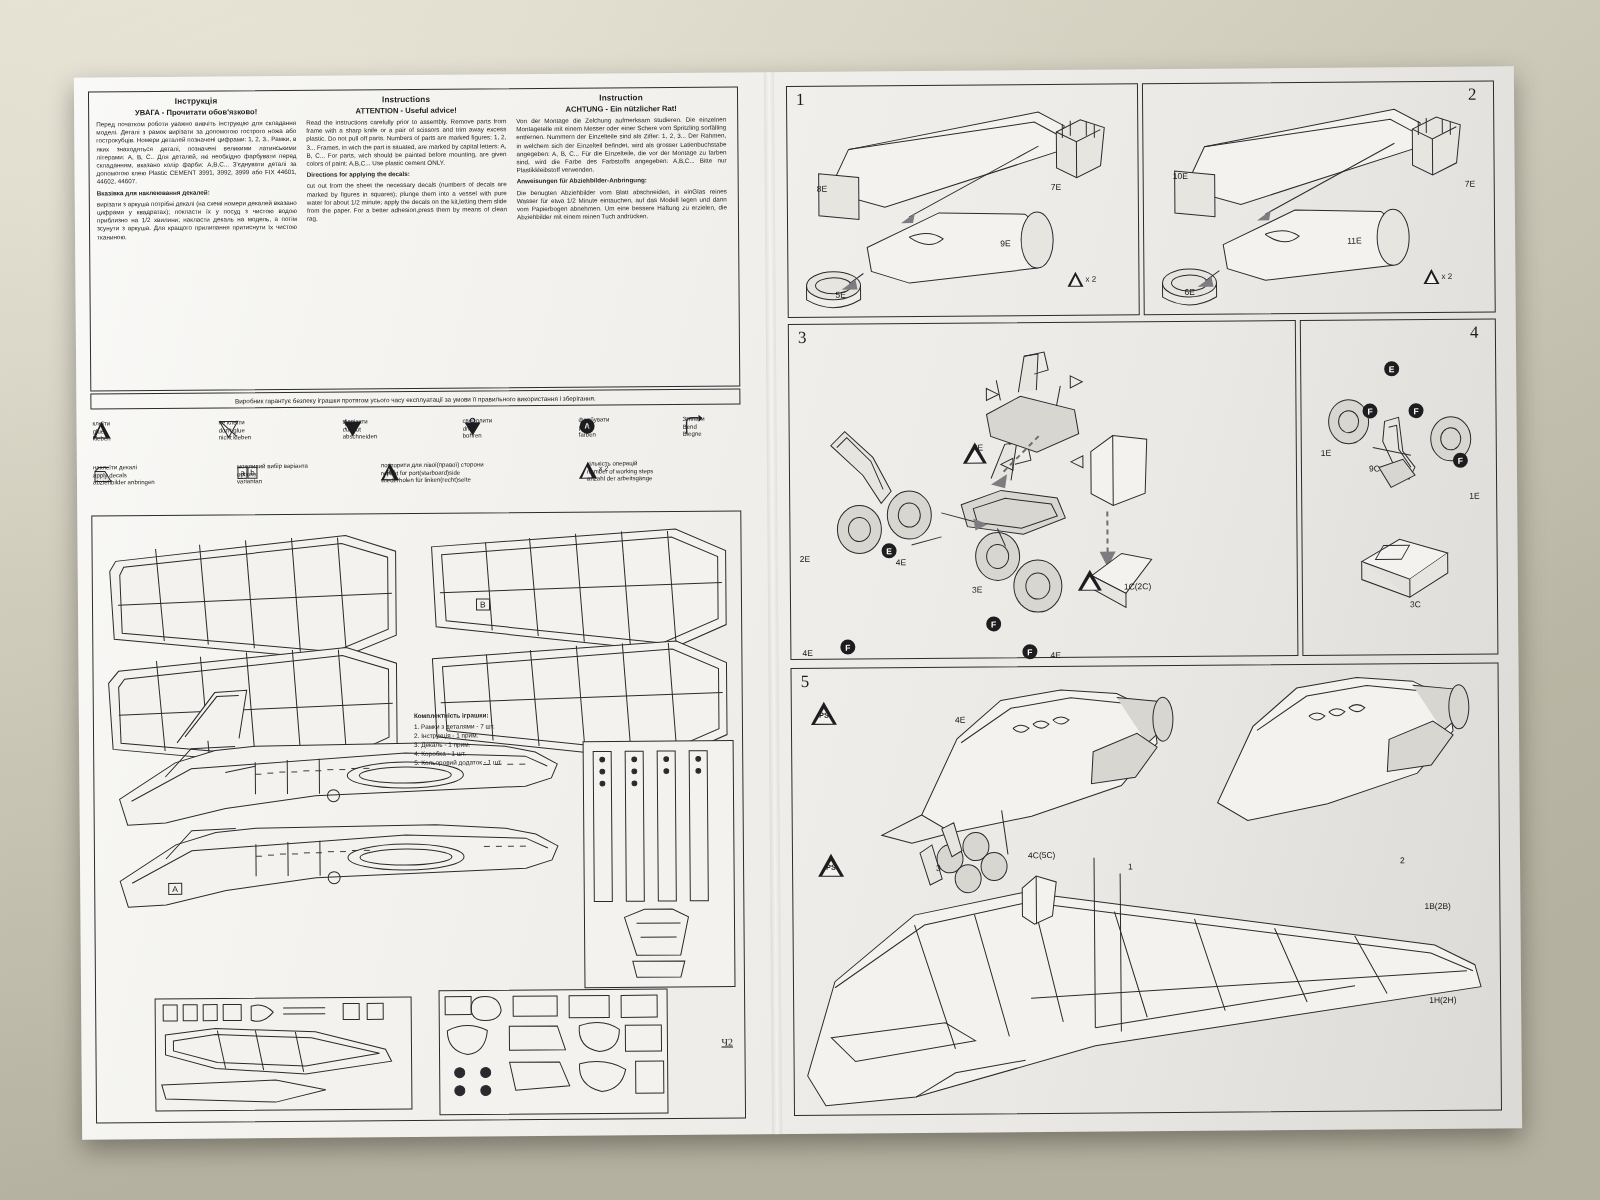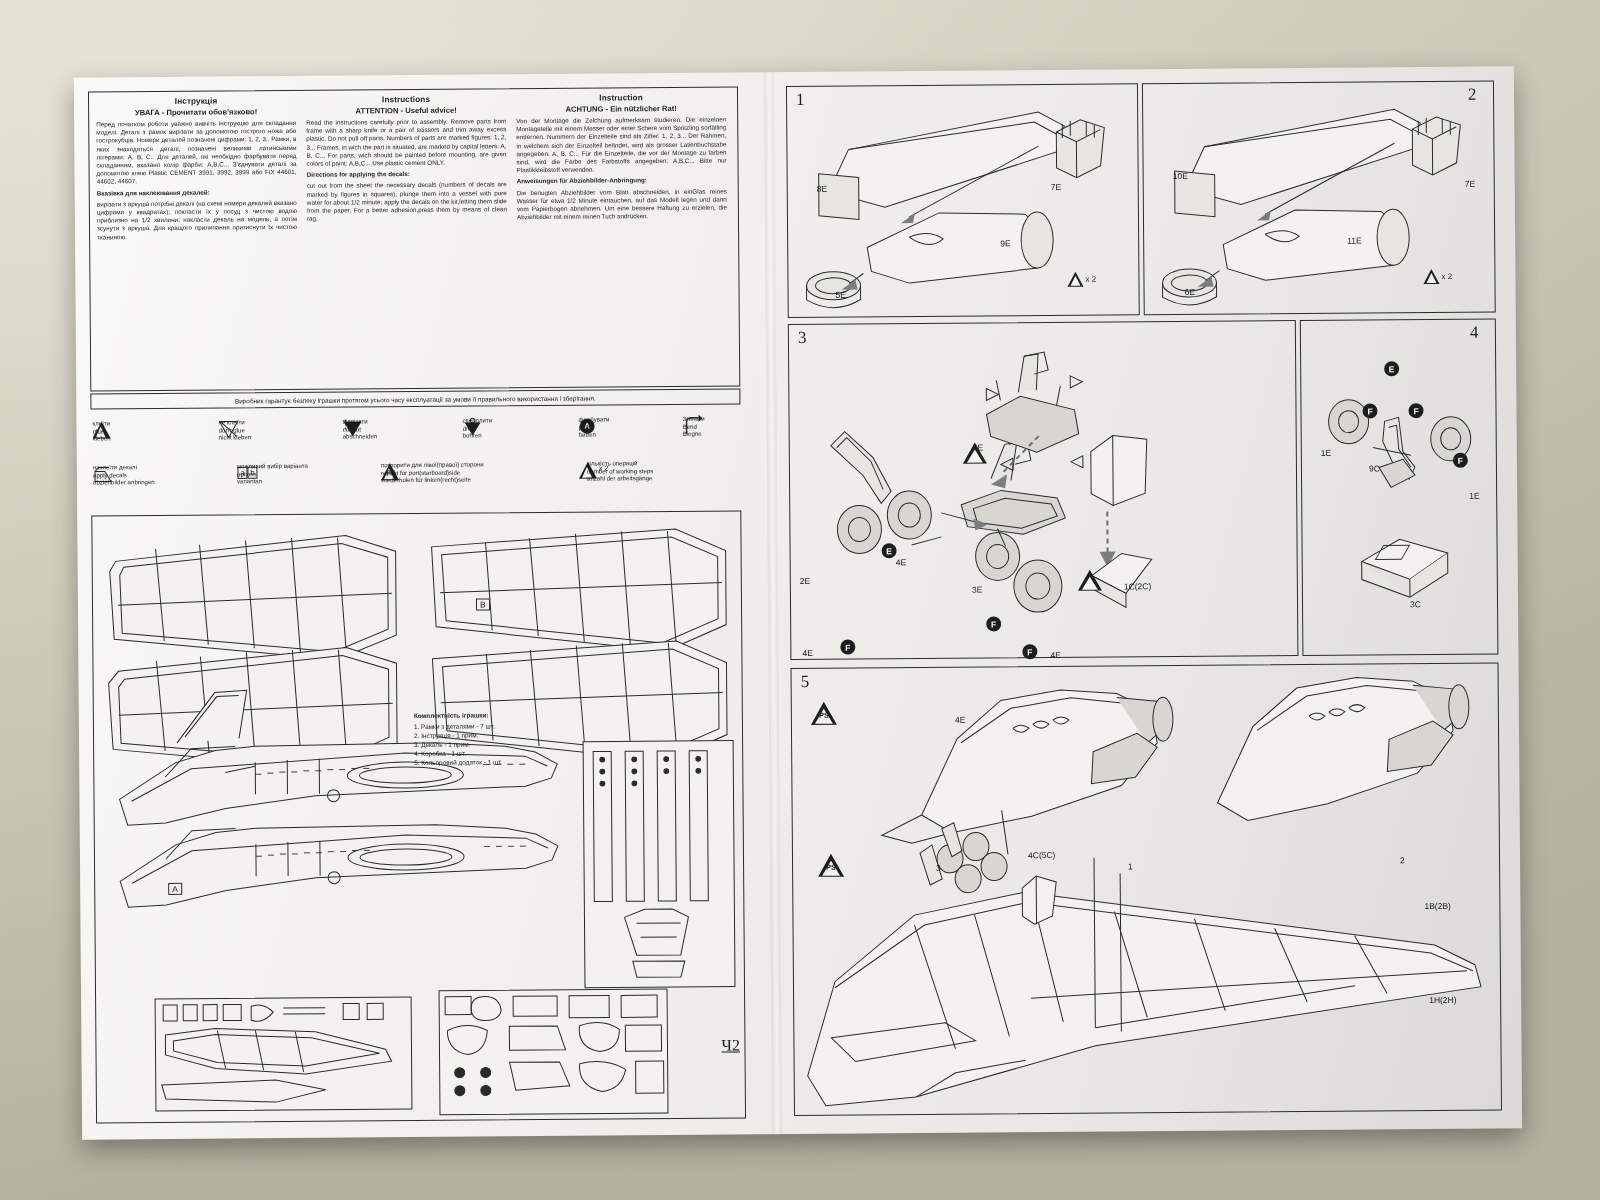--- a/index.html
+++ b/index.html
@@ -91,21 +91,21 @@
   .contents{
     position:absolute;left:335px;top:636px;width:150px;color:#1d1d20;font-size:6.4px;line-height:9px;
   }
   .contents .t{font-weight:bold;margin-bottom:2px;}
 
   
   .stepno{
     position:absolute;font-size:17px;color:#1d1d20;font-family:"Liberation Serif",serif;
   }
   .lbl{position:absolute;font-size:8.5px;color:#17171a;font-family:"Liberation Sans",sans-serif;}
-  .lbl.big{font-size:16px;text-decoration:underline;}
+  .lbl.big{font-size:10px;text-decoration:underline;}
   .badge-x2{
     position:absolute;width:30px;height:17px;
   }
   .badge-x2 .t1{
     position:absolute;left:0;top:0;width:0;height:0;
     border-left:8px solid transparent;border-right:8px solid transparent;border-bottom:15px solid #1d1d20;
   }
   .badge-x2 .t2{
     position:absolute;left:2.6px;top:4.2px;width:0;height:0;
     border-left:5.4px solid transparent;border-right:5.4px solid transparent;border-bottom:10px solid #f3f2ee;
@@ -604,21 +604,21 @@
         <path d="M0 26 L30 4 L60 10 L34 44 Z" class="fillw"></path>
         <path d="M0 26 L34 44 L34 58 L2 40 Z" class="fillg"></path>
       </g>
 
       <path d="M150 188 L186 198" class="ln" stroke-width="1.1"></path>
       <polygon points="196,200 182,194 184,206" class="arrow"></polygon>
       <path d="M120 220 L150 212" class="ln" stroke-width="1.1"></path>
       <path d="M206 204 L214 222" class="ln" stroke-width="1.1"></path>
     </svg>
 
-    <div class="lbl" style="left:22px;top:504px;">2E</div>
+    <div class="lbl" style="left:22px;top:482px;">2E</div>
     <div class="lbl" style="left:118px;top:486px;">4E</div>
     <div class="lbl" style="left:24px;top:576px;">4E</div>
     <div class="lbl" style="left:272px;top:580px;">4E</div>
     <div class="lbl" style="left:176px;top:644px;">4E</div>
     <div class="lbl" style="left:196px;top:372px;">3E</div>
     <div class="lbl" style="left:194px;top:514px;">3E</div>
     <div class="lbl" style="left:346px;top:512px;">1C(2C)</div>
     <div class="cbadge" style="left:104px;top:472px;">E</div>
     <div class="cbadge" style="left:62px;top:568px;">F</div>
     <div class="cbadge" style="left:208px;top:546px;">F</div>

